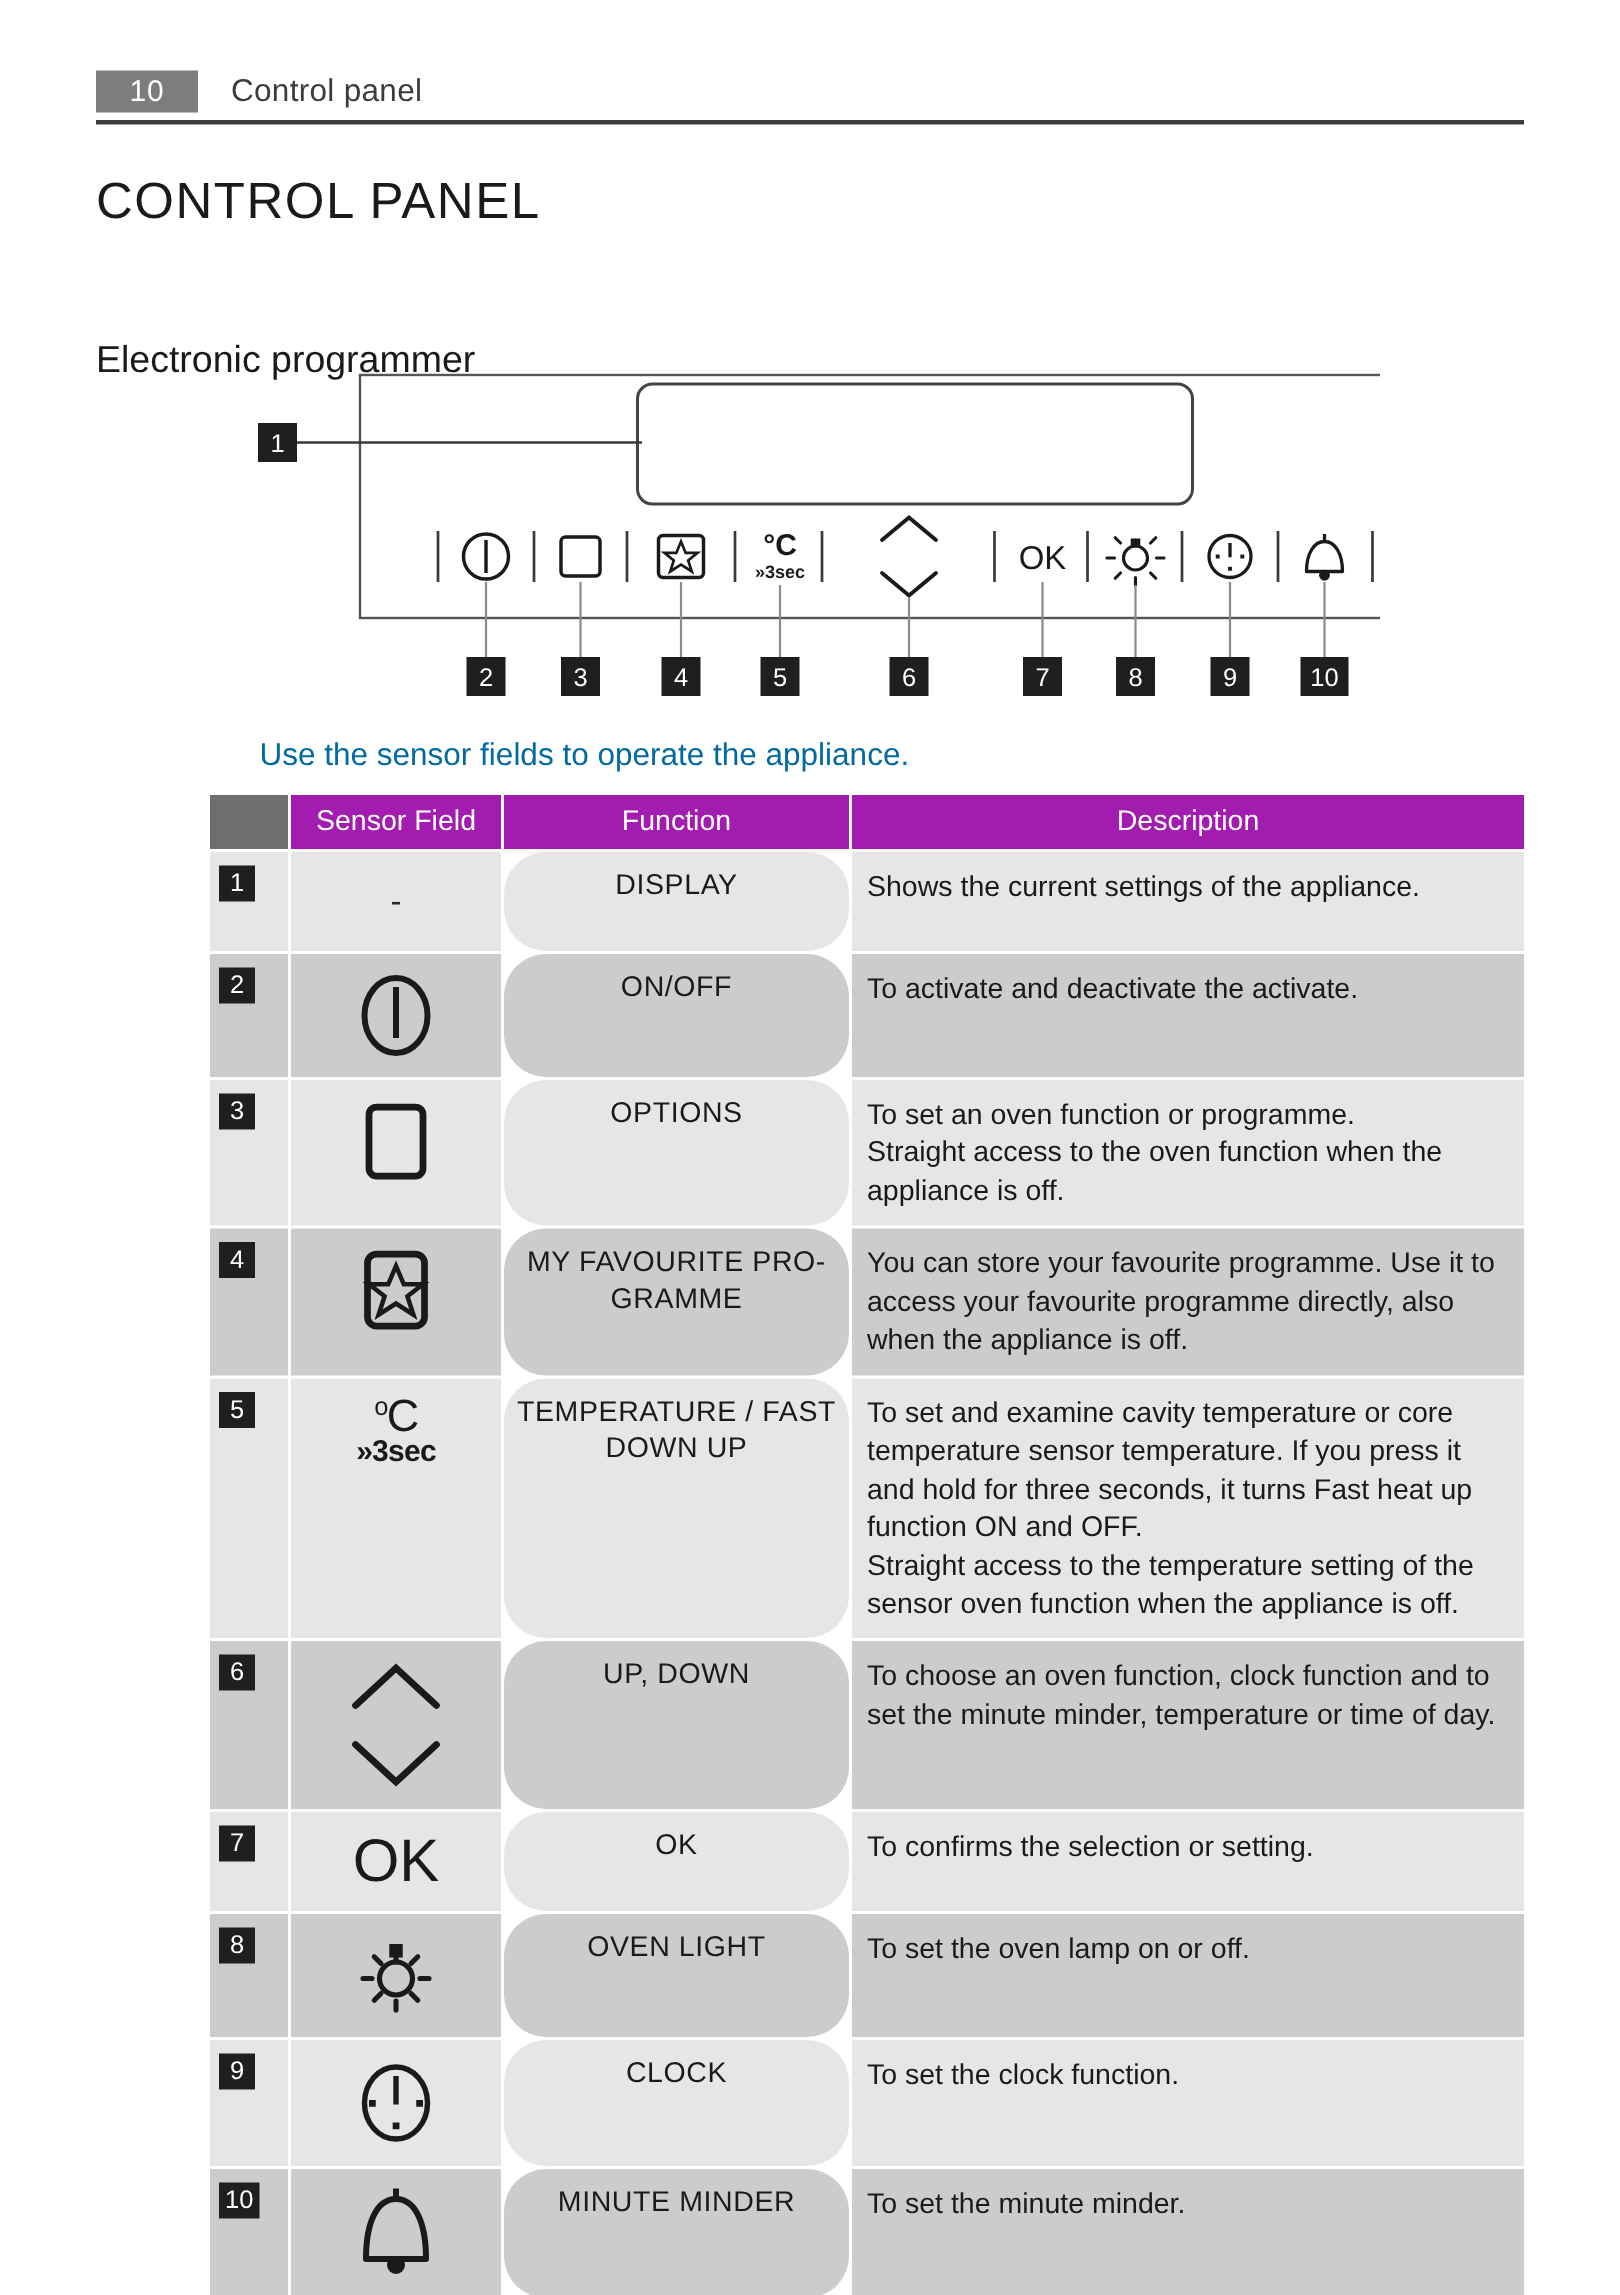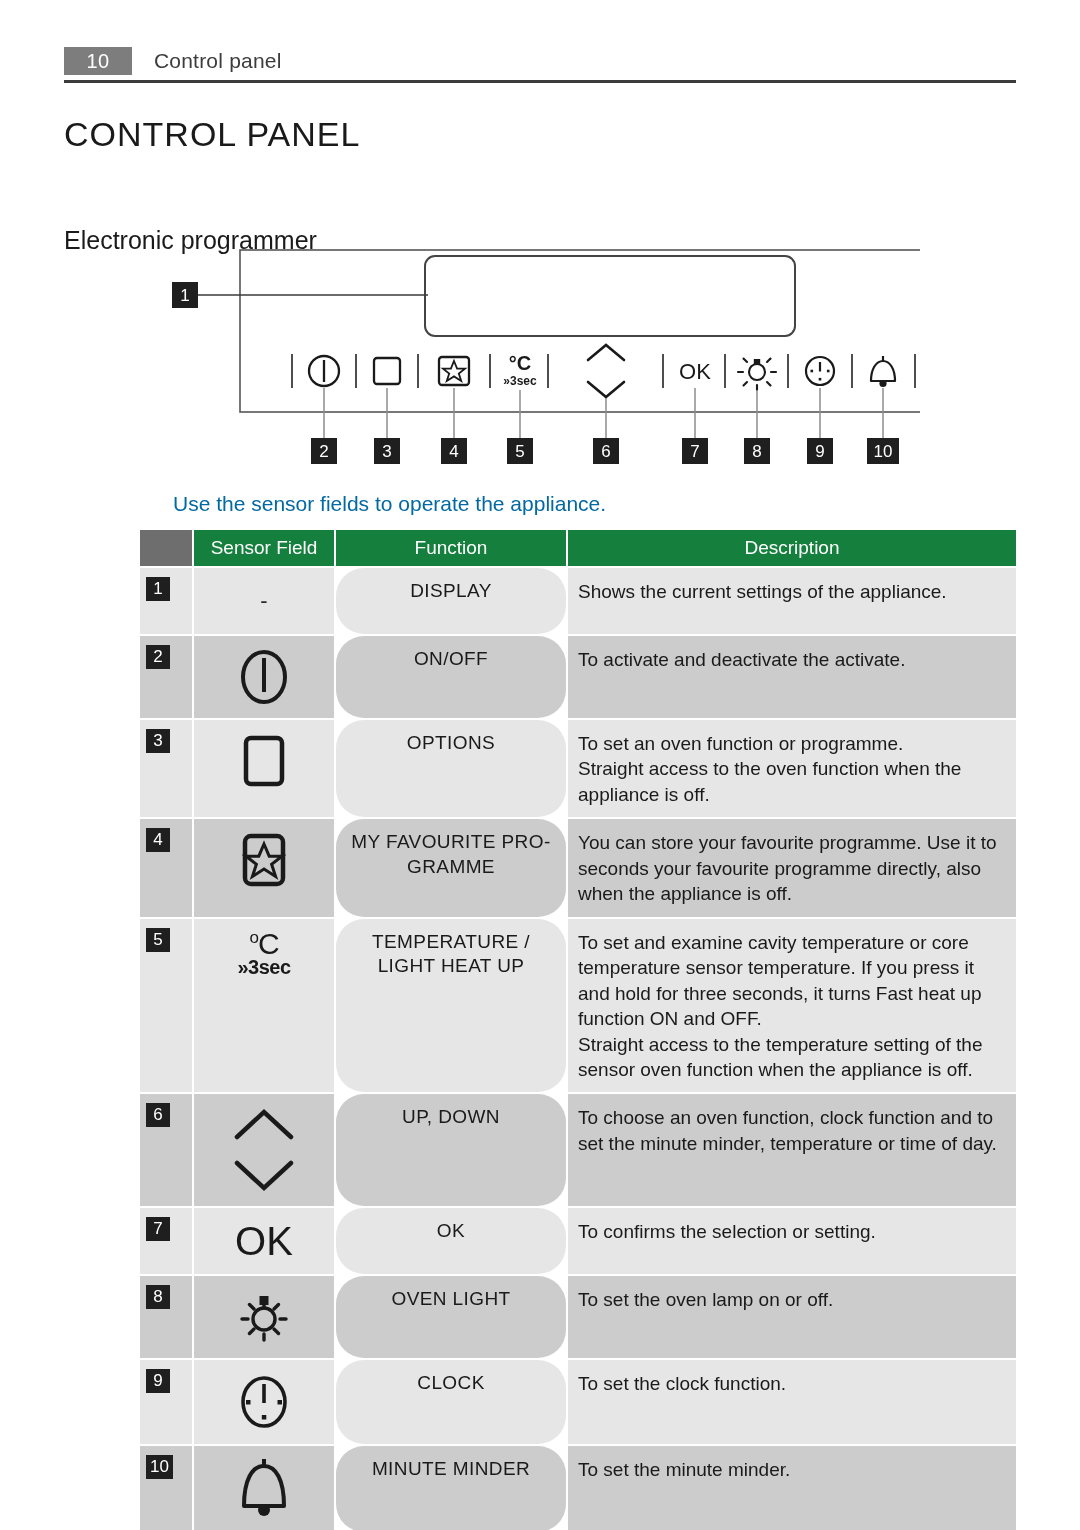--- a/index.html
+++ b/index.html
@@ -100,21 +100,21 @@
     border-collapse: separate;
     border-spacing: 2px;
     table-layout: fixed;
   }
   .table col.c-idx  { width: 52px; }
   .table col.c-sen  { width: 140px; }
   .table col.c-fun  { width: 230px; }
   .table col.c-desc { width: 448px; }
 
   .table thead th {
-    background: #15803d;
+    background: #a21caf;
     color: #ffffff;
     font-weight: normal;
     font-size: 19px;
     height: 36px;
     vertical-align: middle;
     text-align: center;
     padding: 0;
   }
   .table thead th.idx-head { background: #6e6e6e; }
 
@@ -414,34 +414,34 @@
         <td class="sensor-cell">
           <div class="sensor-wrap">
             <svg class="icon-svg" width="56" height="62" viewBox="0 0 56 62">
               <rect x="9" y="7" width="38" height="48" rx="6" ry="6" fill="none" stroke="#1a1a1a" stroke-width="4.5"></rect>
               <polygon points="28,15 33.2,27.2 46,27.2 35.6,35.2 39.6,47.5 28,40 16.4,47.5 20.4,35.2 10,27.2 22.8,27.2" fill="none" stroke="#1a1a1a" stroke-width="3"></polygon>
             </svg>
           </div>
         </td>
         <td class="fun-cell">MY FAVOURITE PRO-GRAMME</td>
         <td class="desc-cell">
-          <p>You can store your favourite programme. Use it to seconds your favourite programme directly, also when the appliance is off.</p>
+          <p>You can store your favourite programme. Use it to access your favourite programme directly, also when the appliance is off.</p>
         </td>
       </tr>
       <tr class="odd">
         <td class="idx-cell"><span class="badge">5</span></td>
         <td class="sensor-cell">
           <div class="sensor-wrap">
             <div class="temp-icon">
               <div class="temp-top"><sup>o</sup>C</div>
               <div class="temp-bot">»3sec</div>
             </div>
           </div>
         </td>
-        <td class="fun-cell">TEMPERATURE / LIGHT HEAT UP</td>
+        <td class="fun-cell">TEMPERATURE / FAST DOWN UP</td>
         <td class="desc-cell">
           <p>To set and examine cavity temperature or core temperature sensor temperature. If you press it and hold for three seconds, it turns Fast heat up function ON and OFF.</p>
           <p>Straight access to the temperature setting of the sensor oven function when the appliance is off.</p>
         </td>
       </tr>
       <tr class="even">
         <td class="idx-cell"><span class="badge">6</span></td>
         <td class="sensor-cell">
           <div class="sensor-wrap">
             <svg class="icon-svg" width="72" height="92" viewBox="0 0 72 92">

